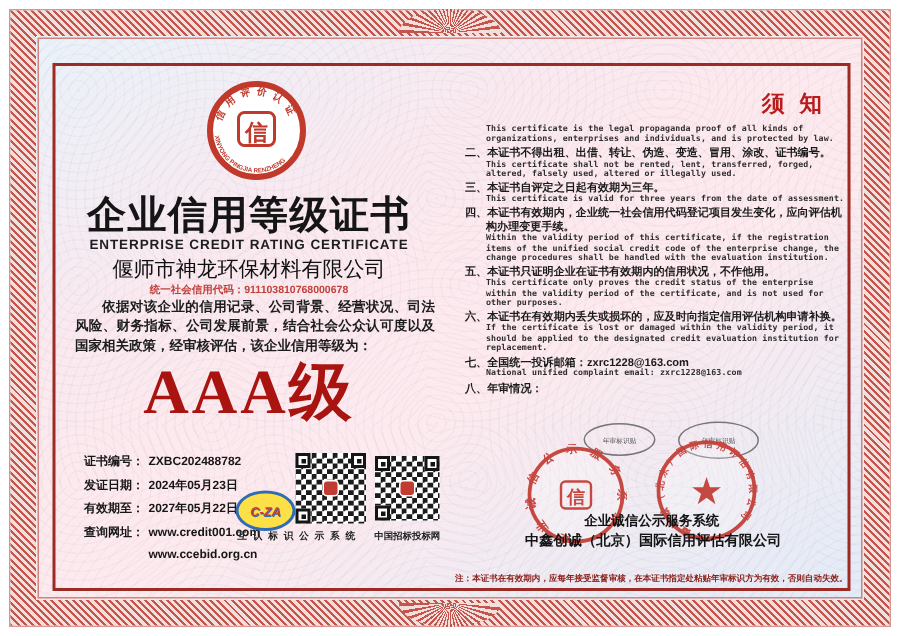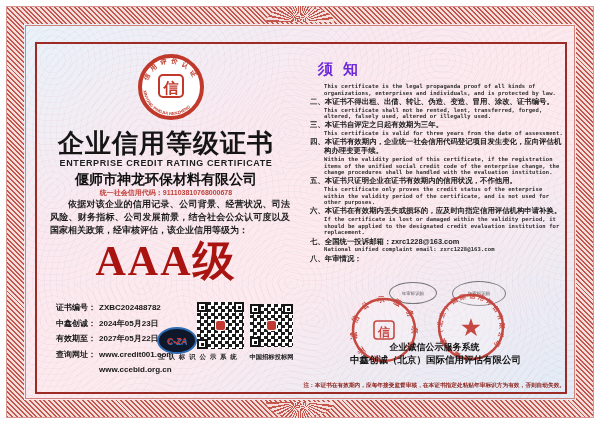--- a/index.html
+++ b/index.html
@@ -18,43 +18,43 @@
       repeating-radial-gradient(circle at 22% 28%,rgba(198,110,132,0.06) 0 1px,transparent 1px 6px),
       repeating-radial-gradient(circle at 78% 72%,rgba(110,145,200,0.06) 0 1px,transparent 1px 6px),
       linear-gradient(150deg,#e9f2fa 0%,#fae9ef 32%,#fdeaee 58%,#e2ecf7 100%);
     background-size:130px 130px,150px 150px,100% 100%;}
   .main-frame{position:absolute;left:35px;top:42px;width:528px;height:348px;border:2px solid #9c2b26;}
 
   
   .seal-logo{position:absolute;left:136px;top:52px;width:70px;height:70px;}
   .title-zh{position:absolute;left:40px;top:126px;width:252px;text-align:center;font-family:"Liberation Serif",serif;font-size:26px;font-weight:700;letter-spacing:1px;color:#151515;}
   .title-en{position:absolute;left:40px;top:158px;width:252px;text-align:center;font-size:9px;font-weight:700;letter-spacing:0.6px;color:#1e1e1e;}
-  .company{position:absolute;left:40px;top:171px;width:252px;text-align:center;font-size:14px;font-weight:700;color:#101010;}
+  .company{position:absolute;left:40px;top:171px;width:252px;text-align:center;font-size:14px;font-weight:400;color:#101010;}
   .credit-code{position:absolute;left:40px;top:188px;width:252px;text-align:center;font-size:7px;font-weight:600;color:#c0403a;}
   .statement{position:absolute;left:50px;top:198px;width:240px;font-family:"Liberation Serif",serif;font-size:9px;font-weight:700;line-height:1.42;text-indent:2em;text-align:justify;color:#1d1d1d;}
   .rating{position:absolute;left:40px;top:233px;width:252px;text-align:center;font-family:"Liberation Serif",serif;font-size:42px;font-weight:900;letter-spacing:2px;color:#a91310;}
 
   .details{position:absolute;left:56px;top:300px;font-size:8px;color:#161616;}
   .details .row{line-height:15.5px;white-space:nowrap;}
   .d-label{display:inline-block;min-width:43px;font-weight:800;}
   .d-value{font-weight:700;text-align:center;}
 
-  .mutual-oval{position:absolute;left:157px;top:327px;width:36px;height:23px;border:2px solid #2e6cb4;border-radius:50%;background:#0f172a;display:flex;align-items:center;justify-content:center;font-size:8.5px;font-weight:900;font-style:italic;color:#d23a2e;text-shadow:0.6px 0.6px 0 #2e6cb4;}
+  .mutual-oval{position:absolute;left:157px;top:327px;width:36px;height:23px;border:2px solid #2e6cb4;border-radius:50%;background:#fde047;display:flex;align-items:center;justify-content:center;font-size:8.5px;font-weight:900;font-style:italic;color:#d23a2e;text-shadow:0.6px 0.6px 0 #2e6cb4;}
   .mutual-label{position:absolute;left:148px;top:353px;width:100px;text-align:center;font-size:6.5px;font-weight:700;letter-spacing:1px;color:#222;white-space:nowrap;}
   .qr{position:absolute;background:#fff conic-gradient(#1b1b1b 90deg,#fff 90deg 180deg,#1b1b1b 180deg 270deg,#fff 270deg) 0 0/7px 7px;}
   .qr1{left:197px;top:302px;width:47px;height:47px;}
   .qr2{left:250px;top:304px;width:43px;height:43px;}
   .qr .f{position:absolute;width:10px;height:10px;border:2px solid #151515;background:#fff;box-sizing:border-box;}
   .qr .f::after{content:"";position:absolute;inset:1.5px;background:#151515;}
   .qr .f.tl{left:0;top:0;} .qr .f.tr{right:0;top:0;} .qr .f.bl{left:0;bottom:0;}
   .qr .dot{position:absolute;left:50%;top:50%;width:11px;height:11px;margin:-5.5px 0 0 -5.5px;background:#c23b33;border:1.5px solid #fff;border-radius:3px;box-sizing:border-box;}
   .qr2-label{position:absolute;left:245px;top:353px;width:53px;text-align:center;font-size:6.3px;font-weight:700;color:#222;white-space:nowrap;}
 
   
-  .notice-title{position:absolute;left:318px;top:60px;width:240px;text-align:left;font-family:"Liberation Serif",serif;font-size:15px;font-weight:900;letter-spacing:10px;color:#6d28d9;}
+  .notice-title{position:absolute;left:318px;top:60px;width:240px;text-align:right;font-family:"Liberation Serif",serif;font-size:15px;font-weight:900;letter-spacing:10px;color:#b91c1c;}
   .notice-list{position:absolute;left:310px;top:83px;width:253px;}
   .notice-item{margin-bottom:1.5px;}
   .notice-item .zh{font-size:7.4px;font-weight:700;color:#1b1b1b;line-height:1.2;padding-left:14px;text-indent:-14px;}
   .notice-item .en{font-size:5.5px;font-family:"DejaVu Sans Mono",monospace;font-weight:600;color:#2e2e2e;line-height:1.2;margin-left:14px;letter-spacing:0.1px;}
 
   .annual-oval{position:absolute;border:1px solid #777;border-radius:50%;display:flex;align-items:center;justify-content:center;font-size:4.5px;color:#555;}
   .oval1{left:389px;top:282px;width:46px;height:20px;}
   .oval2{left:452px;top:281px;width:52px;height:23px;}
 
   .seal{position:absolute;opacity:0.92;}
@@ -98,21 +98,21 @@
   <div class="company">偃师市神龙环保材料有限公司</div>
   <div class="credit-code">统一社会信用代码：911103810768000678</div>
   <div class="statement">依据对该企业的信用记录、公司背景、经营状况、司法风险、财务指标、公司发展前景，结合社会公众认可度以及国家相关政策，经审核评估，该企业信用等级为：</div>
   <div class="rating">AAA级</div>
 
   <div class="details">
     <div class="row">
       <span class="d-label">证书编号：</span><span class="d-value">ZXBC202488782</span>
     </div>
     <div class="row">
-      <span class="d-label">中鑫创诚：</span><span class="d-value">2024年05月23日</span>
+      <span class="d-label">发证日期：</span><span class="d-value">2024年05月23日</span>
     </div>
     <div class="row">
       <span class="d-label">有效期至：</span><span class="d-value">2027年05月22日</span>
     </div>
     <div class="row">
       <span class="d-label">查询网址：</span><span class="d-value">www.credit001.com</span>
     </div>
     <div class="row">
       <span class="d-label"></span><span class="d-value">www.ccebid.org.cn</span>
     </div>

